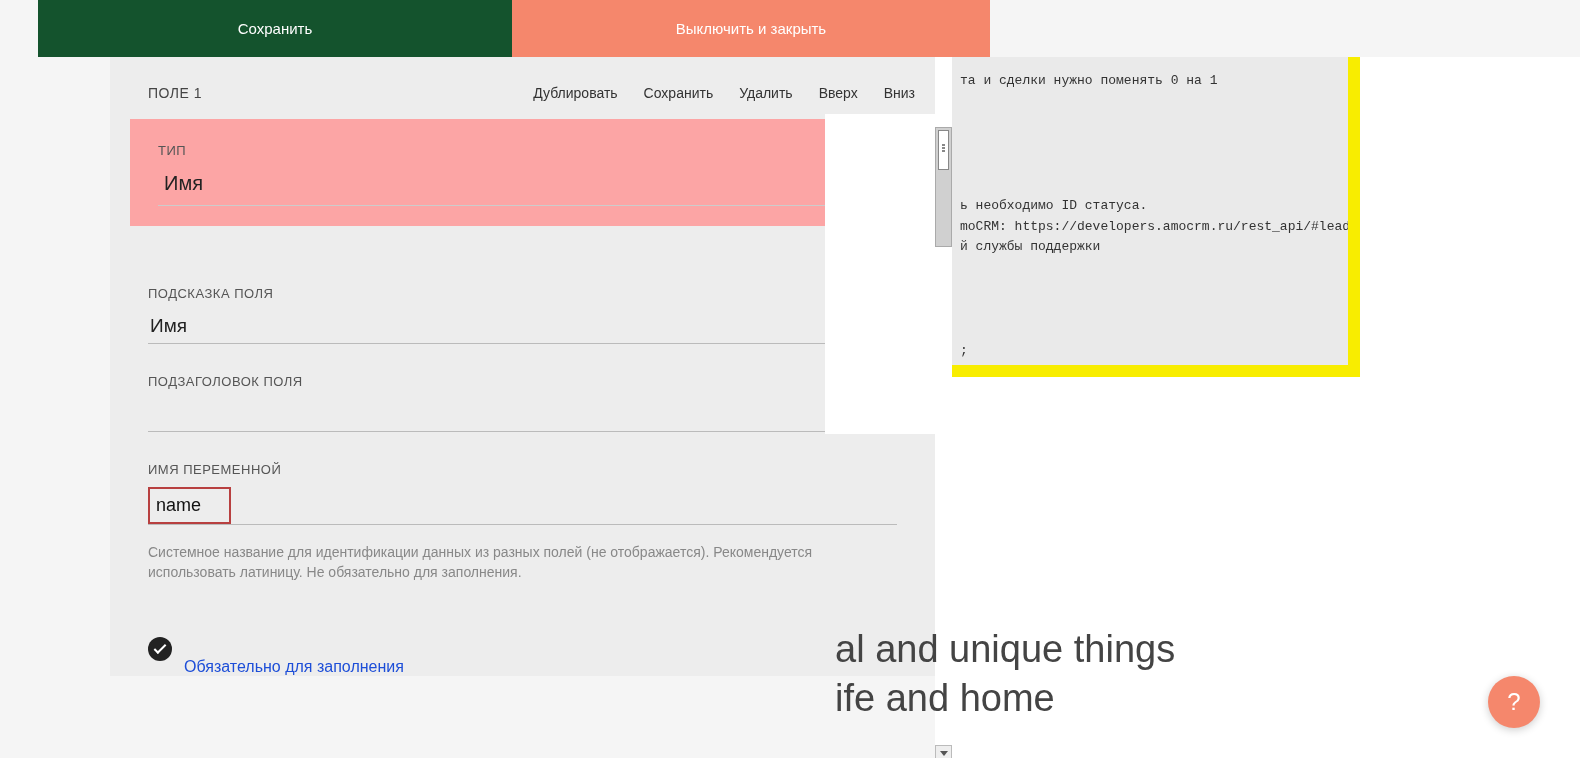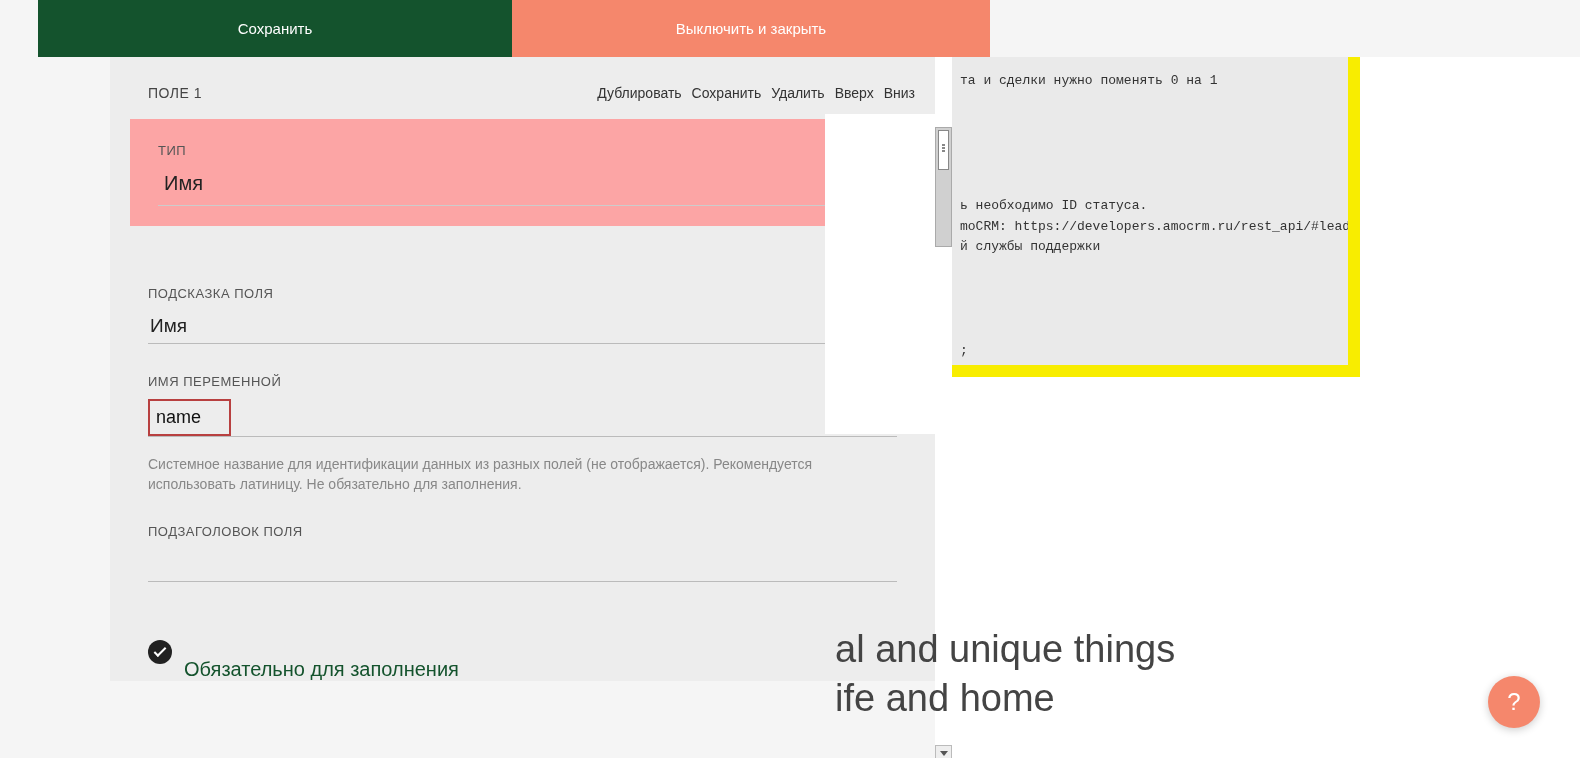--- a/index.html
+++ b/index.html
@@ -57,21 +57,21 @@
       padding: 28px 20px 18px 38px;
     }
     .field-title {
       font-size: 14px;
       color: #444;
       letter-spacing: 0.5px;
       font-weight: 500;
     }
     .field-actions {
       display: flex;
-      gap: 10px;
+      gap: 26px;
     }
     .field-action {
       font-size: 14px;
       color: #333;
       cursor: pointer;
     }
     .type-box {
       background: #fca5a5;
       margin: 0 20px;
       padding: 24px 28px 20px 28px;
@@ -151,22 +151,22 @@
       justify-content: center;
     }
     .checkmark {
       width: 12px;
       height: 6px;
       border-left: 2px solid #fff;
       border-bottom: 2px solid #fff;
       transform: rotate(-45deg) translate(1px, -1px);
     }
     .checkbox-label {
-      font-size: 20px;
-      color: #14532d;
+      font-size: 16px;
+      color: #1d4ed8;
       margin-top: 36px;
     }
     .right-area {
       position: absolute;
       left: 935px;
       top: 57px;
       right: 0;
       bottom: 0;
       background: #fff;
     }
@@ -299,30 +299,30 @@
 
     <div class="section">
     </div>
 
     <div class="section">
       <div class="label">ПОДСКАЗКА ПОЛЯ</div>
       <input class="input-line" value="Имя" style="">
     </div>
 
     <div class="section">
+      <div class="label">ПОДЗАГОЛОВОК ПОЛЯ</div>
+      <input class="input-line" style="">
+    </div>
+
+    <div class="section">
       <div class="label">ИМЯ ПЕРЕМЕННОЙ</div>
       <div class="var-row">
         <span class="var-highlight">name</span>
       </div>
       <div class="hint-text">Системное название для идентификации данных из разных полей (не отображается). Рекомендуется использовать латиницу. Не обязательно для заполнения.</div>
-    </div>
-
-    <div class="section">
-      <div class="label">ПОДЗАГОЛОВОК ПОЛЯ</div>
-      <input class="input-line" style="">
     </div>
 
     <div class="checkbox-row">
       <div class="checkbox-icon">
         <div class="checkmark"></div>
       </div>
       <span class="checkbox-label">Обязательно для заполнения</span>
     </div>
   </div>
 

